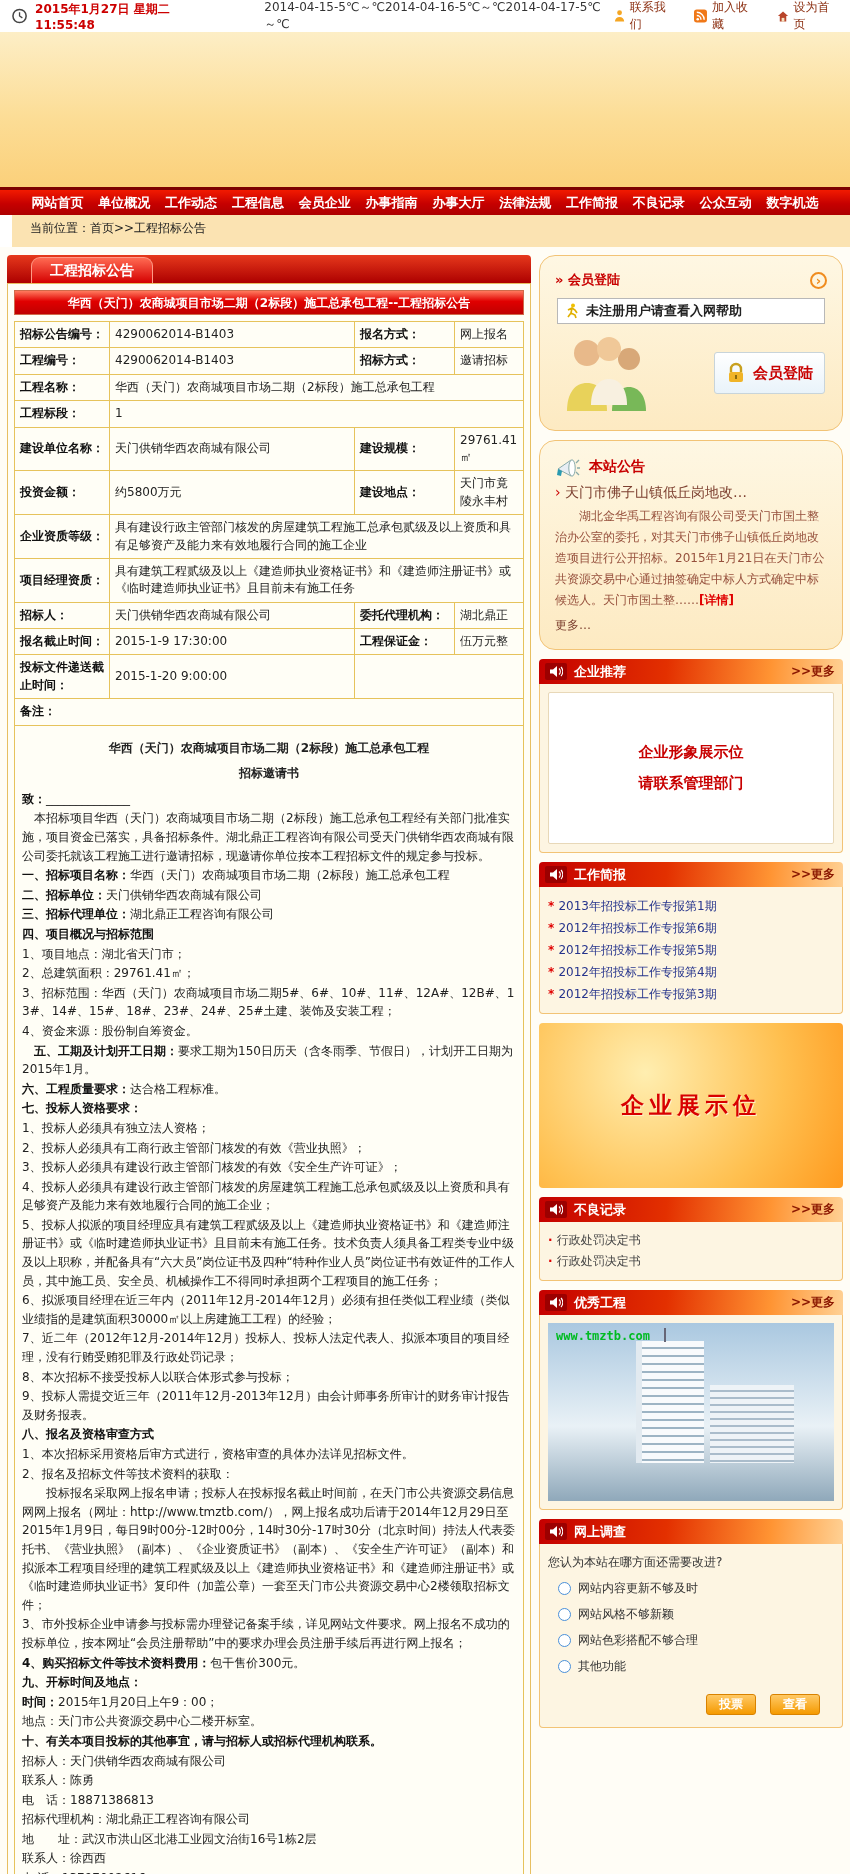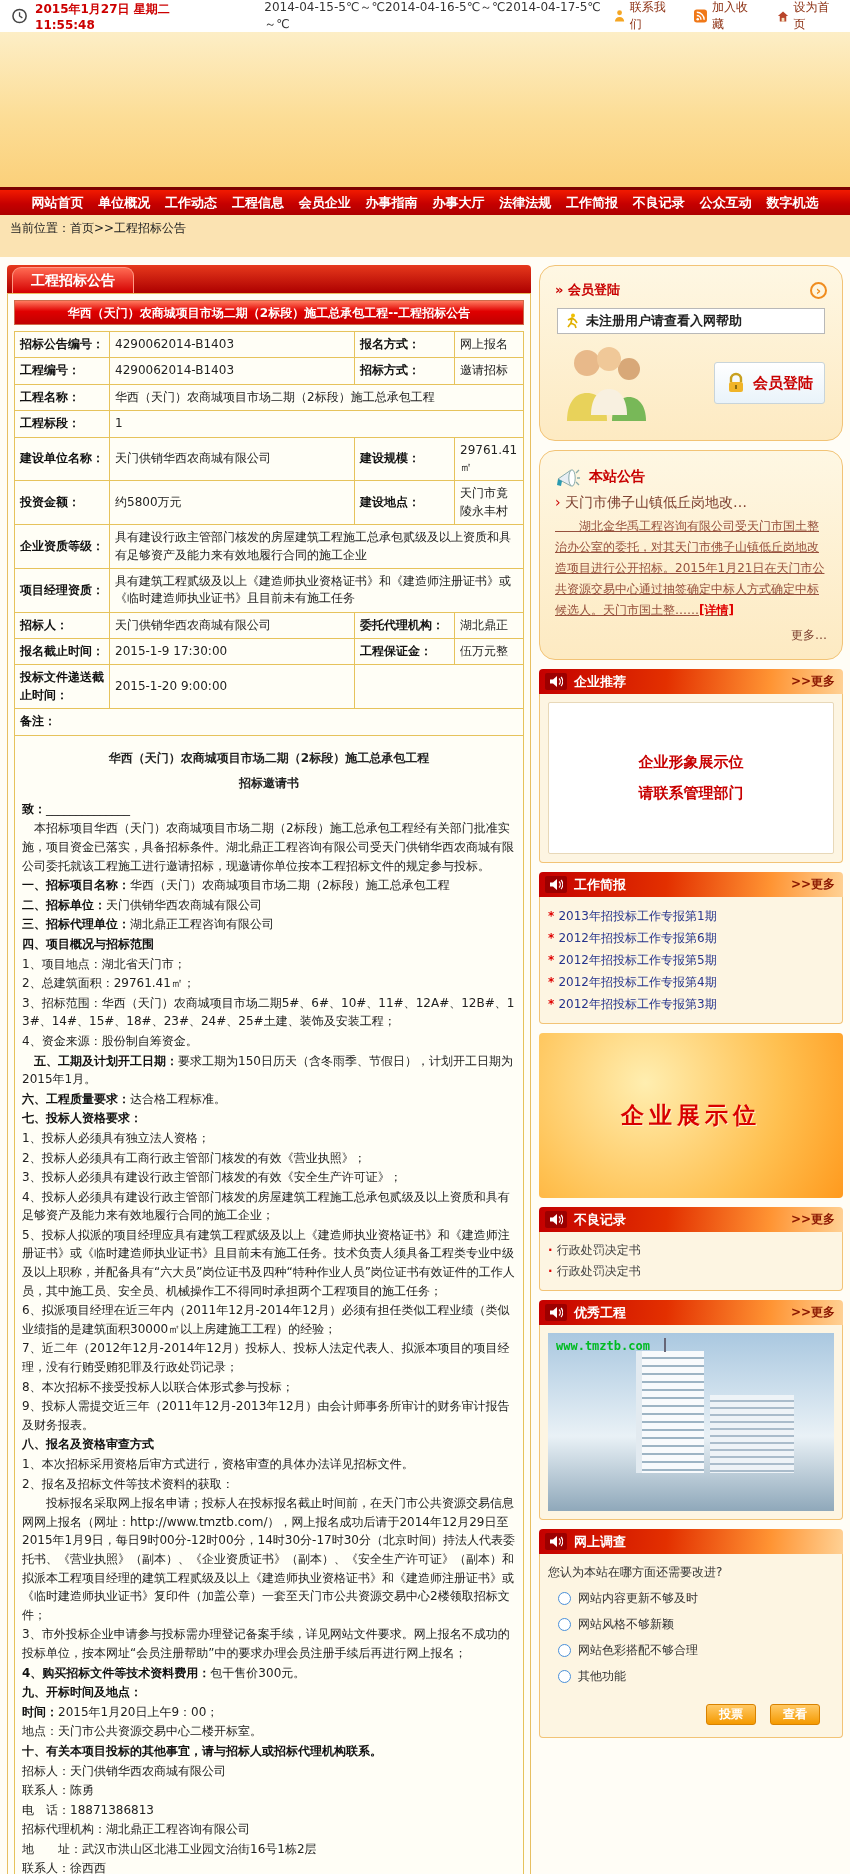--- a/index.html
+++ b/index.html
@@ -11,26 +11,26 @@
   .clock-ic { width:16px; height:16px; }
   .date { color:#cc0000; font-weight:bold; }
   .weather { color:#333; margin-left:34px; }
   .top-links { margin-left:auto; display:flex; gap:20px; align-items:center; }
   .top-link { display:flex; gap:5px; align-items:center; color:#8b2e10; cursor:pointer; }
 
   
   .banner { height:155px; background:linear-gradient(#fdeec6,#fcdd96 55%,#fbd07a); }
   .nav { height:28px; background:linear-gradient(#f21a00,#c60000 55%,#ad0000); border-top:3px solid #7d0000; display:flex; align-items:center; justify-content:space-around; padding:0 24px; }
   .nav a { color:#fff; font-weight:bold; font-size:13px; text-decoration:none; cursor:pointer; }
-  .breadcrumb { height:42px; line-height:26px; background:#fbe3b2; padding-left:10px; color:#222; }
+  .breadcrumb { height:32px; line-height:26px; background:#fbe3b2; padding-left:18px; color:#222;margin-left:12px; }
 
   
   .main { display:flex; gap:8px; padding:8px 7px 0; background:#fffdf6; align-items:flex-start; }
   .left { width:524px; }
-  .tabstrip { height:28px; background:linear-gradient(#e6391c,#ad0000); border-radius:4px 4px 0 0; padding-left:5px; display:flex; align-items:flex-end; }
+  .tabstrip { height:28px; background:linear-gradient(#e6391c,#ad0000); border-radius:4px 4px 0 0; padding-left:24px; display:flex; align-items:flex-end; }
   .tab { background:linear-gradient(#ff6a52,#d40000); color:#fff; font-weight:bold; font-size:14px; padding:4px 18px 3px; border-radius:9px 9px 0 0; border:1px solid #ff9a86; border-bottom:none; }
   .contentbox { border:1px solid #e7bf62; background:#fffef6; padding:6px; }
   .titlebanner { height:25px; line-height:25px; text-align:center; color:#fff; font-weight:bold; background:linear-gradient(#ff7a5e,#e00000 45%,#c00000); border:1px solid #d06a4a; margin-bottom:6px; }
   table.info { width:100%; border-collapse:collapse; table-layout:fixed; }
   table.info td { border:1px solid #e6c35c; padding:4px 5px; line-height:1.45; word-break:break-all; }
   td.lbl { font-weight:bold; color:#111; }
   .remark { padding:2px; }
   .remark p { line-height:1.55; margin:1px 0; }
   .remark p.c { text-align:center; font-weight:bold; margin:7px 0; }
   .remark p.ind { text-indent:12px; }
@@ -42,23 +42,23 @@
   .login-head { display:flex; align-items:center; color:#c80000; font-weight:bold; font-size:13px; }
   .login-head .hl::before { content:"» "; }
   .chev { margin-left:auto; width:17px; height:17px; border:2px solid #f08c1e; border-radius:50%; color:#f08c1e; display:flex; align-items:center; justify-content:center; font-weight:bold; cursor:pointer; }
   .login-help { background:#fff; border:1px solid #b8b8b8; margin:9px 2px; padding:3px 7px; font-weight:bold; font-size:13px; display:flex; align-items:center; gap:7px; cursor:pointer; }
   .login-row { display:flex; align-items:center; gap:10px; padding:2px 2px 4px; }
   .login-btn { margin-left:auto; background:linear-gradient(#ffffff,#e9f3fa); border:1px solid #c8d4da; padding:9px 11px; display:flex; gap:7px; align-items:center; color:#c80000; font-weight:bold; font-size:15px; border-radius:3px; cursor:pointer; }
 
   .notice-head { display:flex; align-items:center; gap:8px; color:#c80000; font-weight:bold; font-size:14px; margin-bottom:6px; }
   .notice-title { color:#7d4030; font-size:14px; margin:4px 0; cursor:pointer; }
   .notice-title::before { content:"› "; color:#c00; }
-  .notice-body { color:#96503c; line-height:1.75;text-decoration:underline; }
+  .notice-body { color:#96503c; line-height:1.75; }
   .detail-link { color:#e00000; font-weight:bold; cursor:pointer; }
-  .more-right { text-align:right; color:#7d4030; margin-top:6px; cursor:pointer; }
+  .more-right { color:#7d4030; margin-top:6px; cursor:pointer; }
 
   .sec-head { height:25px; border-radius:4px 4px 0 0; background:linear-gradient(95deg,#c40000,#e33000 42%,#ff9433 76%,#ffd194); display:flex; align-items:center; color:#fff; font-weight:bold; font-size:13px; padding:0 8px 0 6px; gap:7px; }
   .spk { width:22px; height:17px; background:#9c0000; border-radius:2px; display:flex; align-items:center; justify-content:center; }
   .sec-head .more { margin-left:auto; color:#8a1600; font-size:12px; cursor:pointer; }
   .sec-body { border:1px solid #f2c376; border-top:none; background:#fdf5e2; padding:8px; border-radius:0 0 4px 4px; }
   .promo-box { background:#fff; border:1px solid #e8d8b8; border-radius:2px; min-height:152px; display:flex; flex-direction:column; align-items:center; justify-content:center; gap:12px; color:#c80000; font-weight:bold; font-size:15px; }
   ul.brief { list-style:none; }
   ul.brief li { line-height:22px; color:#26348c; cursor:pointer; }
   ul.brief li::before { content:"* "; color:#e00000; font-weight:bold; }
   .banner-ad { height:165px; border-radius:4px; background:radial-gradient(circle at 35% 30%,#ffeeb0,#ffc050 60%,#ff9a1e); display:flex; align-items:center; justify-content:center; }

